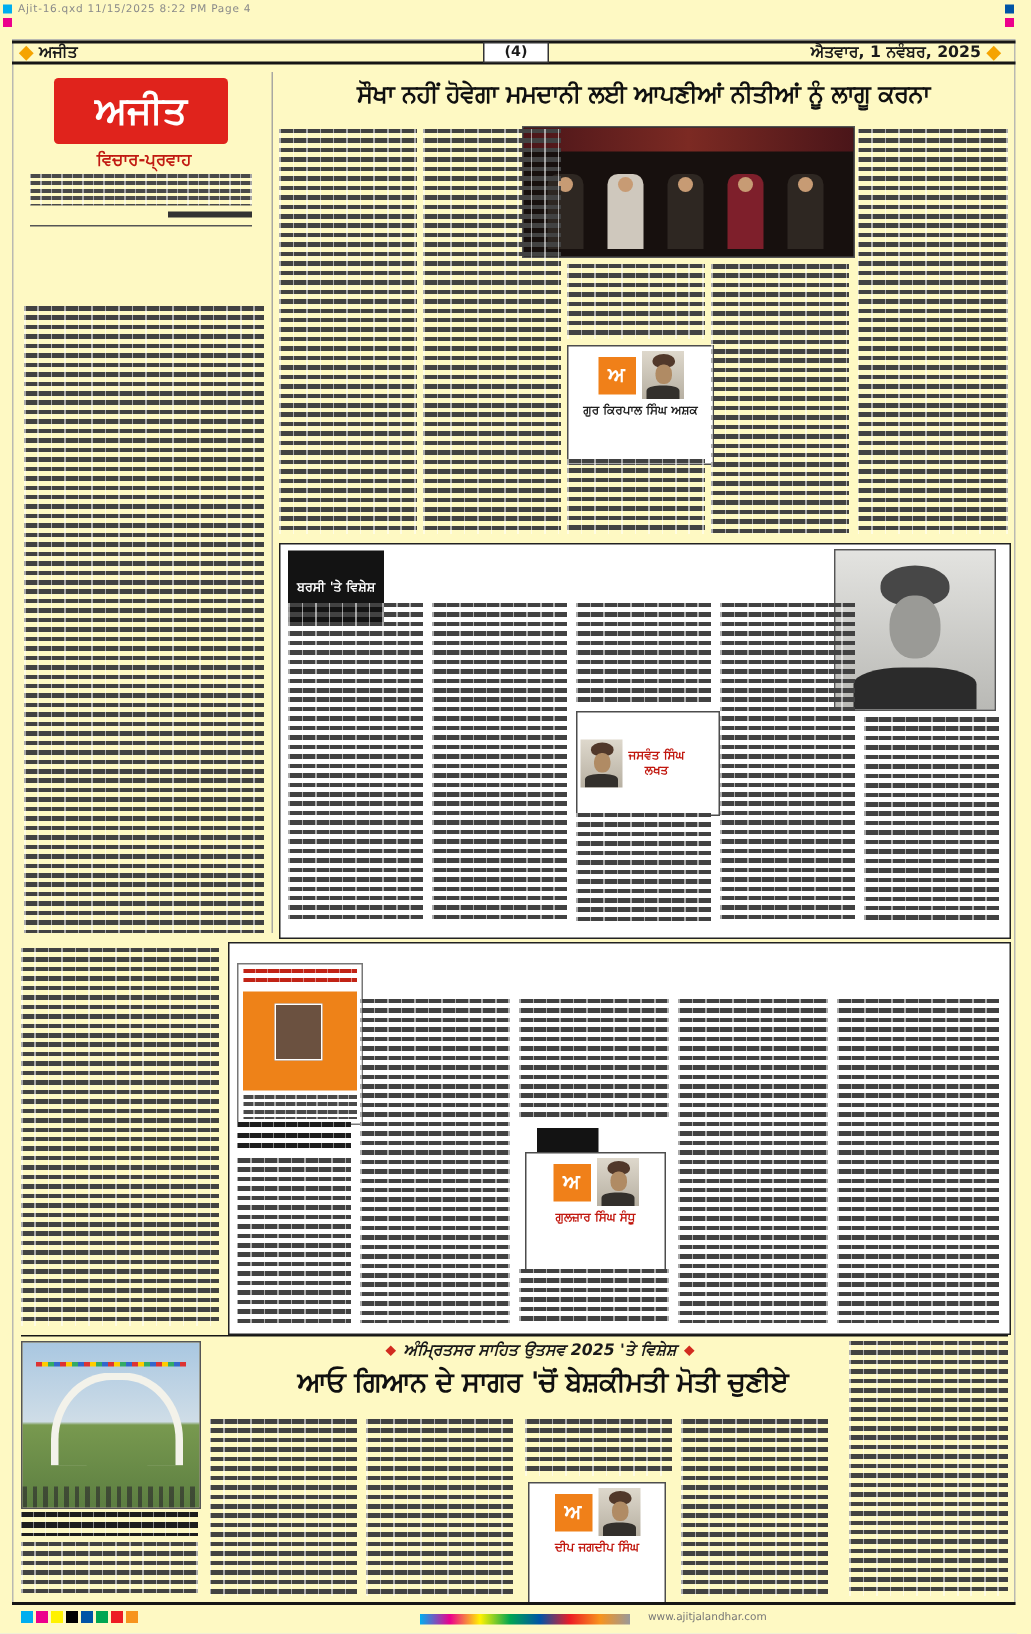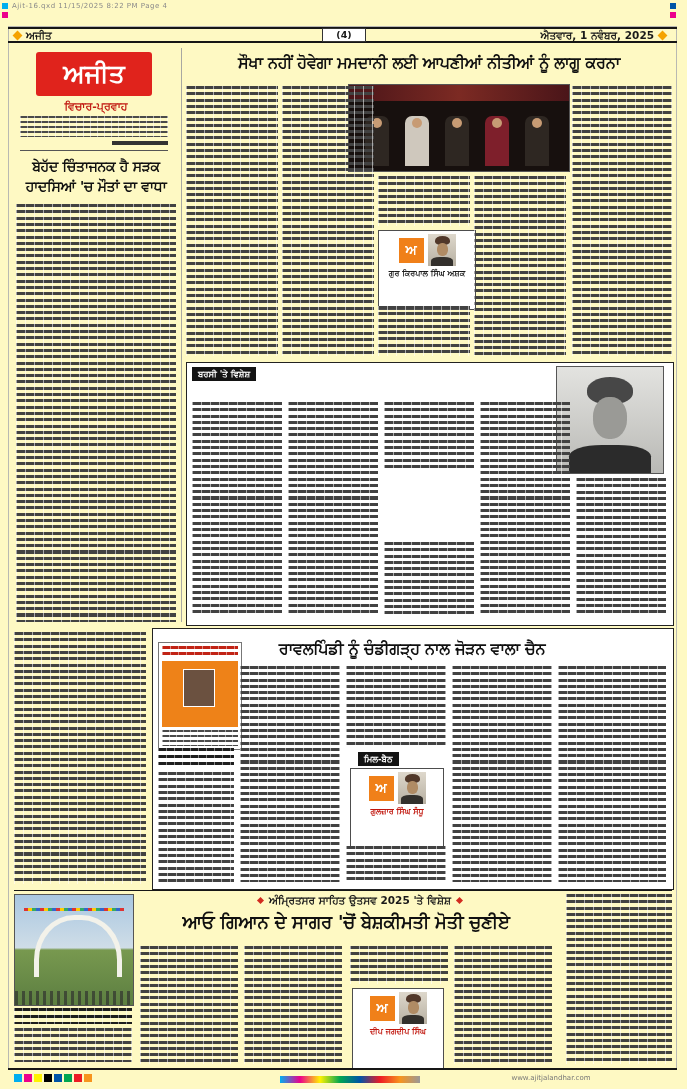--- a/index.html
+++ b/index.html
@@ -41,22 +41,22 @@
       font-size:11px;font-weight:bold;}
   .quote-attr{left:112px;top:141px;width:56px;height:4px;background:#333;}
 
   
   .headline{font-weight:bold;color:#101010;text-align:center;overflow:hidden;letter-spacing:-.3px;}
   .h-lead{font-size:16px;line-height:30px;}
   .h-ed{font-size:14px;line-height:1.4;}
   .h-box{font-size:16px;line-height:26px;}
   .h-bottom{font-size:18px;line-height:28px;}
   .kicker{font-size:10.5px;font-weight:bold;text-align:center;display:flex;align-items:center;
-      justify-content:center;gap:6px;}
-  .tag{background:#131313;color:#fff;font-size:8.5px;font-weight:bold;padding:2px 6px;
+      justify-content:center;gap:6px;font-style:italic;}
+  .tag{background:#131313;color:#fff;font-size:8.5px;font-weight:bold;padding:20px 6px;
       display:inline-block;line-height:1.2;}
 
   
   .story-box{border:1.2px solid #222;background:#fff;}
 
   
   .photo{border:1px solid #555;overflow:hidden;}
   .lead-photo{background:#17100e;}
   .lead-photo .curtain{position:absolute;left:0;top:0;width:100%;height:16px;
       background:linear-gradient(90deg,#4a1519,#7c2a23,#4a1519);}
@@ -108,21 +108,21 @@
       background:repeating-linear-gradient(90deg,#d33 0 4px,#fc0 4px 8px,#3a6 8px 12px,#36c 12px 16px);}
   .crowd{position:absolute;left:0;bottom:0;width:100%;height:13%;opacity:.65;
       background:repeating-linear-gradient(90deg,#2d2d2d 0 3px,transparent 3px 7px);}
 
   
   .mark{width:6px;height:6px;}
   .cmyk-row{left:14px;top:1074px;display:flex;gap:2px;}
   .cmyk-row div{width:8px;height:8px;}
   .rainbow{left:280px;top:1076px;width:140px;height:7px;
       background:linear-gradient(90deg,#00aeef,#ec008c,#fff200,#00a651,#0054a6,#ed1c24,#f7941d,#999);}
-  .footer-note{left:432px;top:1074px;width:238px;text-align:center;font-size:7px;color:#777;}
+  .footer-note{left:432px;top:1074px;width:238px;text-align:left;font-size:7px;color:#777;}
 </style>
 </head>
 <body>
 
 <div class="page">
 
   <div class="abs print-meta">Ajit-16.qxd  11/15/2025  8:22 PM  Page 4</div>
   <div class="abs mark" style="left:2px;top:3px;background:#00aeef"></div>
   <div class="abs mark" style="left:2px;top:12px;background:#ec008c"></div>
   <div class="abs mark" style="left:670px;top:3px;background:#0054a6"></div>
@@ -142,21 +142,20 @@
     <span>ਐਤਵਾਰ, 1 ਨਵੰਬਰ, 2025</span>
     <span class="diamond"></span>
   </div>
 
   <div class="abs masthead-box">ਅਜੀਤ</div>
   <div class="abs section-label">ਵਿਚਾਰ-ਪ੍ਰਵਾਹ</div>
   <div class="abs greek-sm" style="left:20px;top:116px;width:148px;height:21px"></div>
   <div class="abs quote-attr"></div>
   <div class="abs rule-h" style="left:20px;top:150px;width:148px;height:1px;background:#555"></div>
 
-  <div class="abs headline h-ed" style="left:14px;top:157px;width:164px;height:42px">ਬੇਹੱਦ ਚਿੰਤਾਜਨਕ ਹੈ ਸੜਕ ਹਾਦਸਿਆਂ 'ਚ ਮੌਤਾਂ ਦਾ ਵਾਧਾ</div>
   <div class="abs greek" style="left:16px;top:204px;width:160px;height:418px"></div>
   <div class="abs greek" style="left:14px;top:632px;width:132px;height:252px"></div>
 
   <div class="abs rule-v" style="left:181px;top:48px;width:1px;height:574px"></div>
 
   <div class="abs headline h-lead" style="left:186px;top:48px;width:486px;height:32px">ਸੌਖਾ ਨਹੀਂ ਹੋਵੇਗਾ ਮਮਦਾਨੀ ਲਈ ਆਪਣੀਆਂ ਨੀਤੀਆਂ ਨੂੰ ਲਾਗੂ ਕਰਨਾ</div>
 
   <div class="abs photo lead-photo" style="left:348px;top:84px;width:220px;height:86px">
     <div class="curtain"></div>
     <div class="fig" style="left:16px"></div>
@@ -194,27 +193,37 @@
   <div class="abs photo portrait-lg" style="left:556px;top:366px;width:106px;height:106px">
     <div class="turban"></div>
     <div class="face"></div>
     <div class="torso"></div>
   </div>
 
   <div class="abs greek" style="left:192px;top:402px;width:90px;height:214px"></div>
   <div class="abs greek" style="left:288px;top:402px;width:90px;height:214px"></div>
   <div class="abs greek" style="left:384px;top:402px;width:90px;height:68px"></div>
 
+  <div class="abs author-card" style="left:384px;top:474px;width:90px;height:62px;flex-direction:row;align-items:center;gap:4px">
+    <div class="portrait-sm">
+      <div class="turban"></div>
+      <div class="face"></div>
+      <div class="torso"></div>
+    </div>
+    <div class="card-name">
+      <div>ਜਸਵੰਤ ਸਿੰਘ</div>
+      <div>ਲਖਤ</div>
+    </div>
+  </div>
 
   <div class="abs greek" style="left:384px;top:542px;width:90px;height:74px"></div>
   <div class="abs greek" style="left:480px;top:402px;width:90px;height:214px"></div>
   <div class="abs greek" style="left:576px;top:478px;width:90px;height:138px"></div>
 
   <div class="abs story-box" style="left:152px;top:628px;width:520px;height:260px"></div>
-  <div class="abs headline h-box" style="left:232px;top:636px;width:360px;height:26px">ਰਾਵਲਪਿੰਡੀ ਨੂੰ ਚੰਡੀਗੜ੍ਹ ਨਾਲ ਜੋੜਨ ਵਾਲਾ ਚੈਨ</div>
 
   <div class="abs cover" style="left:158px;top:642px;width:76px;height:100px">
     <div class="t greek-red"></div>
     <div class="orange">
       <div class="ph"></div>
     </div>
     <div class="b greek-sm"></div>
   </div>
   <div class="abs greek-bold" style="left:158px;top:748px;width:76px;height:18px"></div>
   <div class="abs greek" style="left:158px;top:772px;width:76px;height:110px"></div>
@@ -241,21 +250,21 @@
   <div class="abs greek" style="left:452px;top:666px;width:100px;height:216px"></div>
   <div class="abs greek" style="left:558px;top:666px;width:108px;height:216px"></div>
 
   <div class="abs rule-h" style="left:14px;top:890px;width:658px;height:1px"></div>
 
   <div class="abs kicker" style="left:160px;top:894px;width:400px">
     <span class="diamond red" style="width:5px;height:5px"></span>
     <span>ਅੰਮ੍ਰਿਤਸਰ ਸਾਹਿਤ ਉਤਸਵ 2025 'ਤੇ ਵਿਸ਼ੇਸ਼</span>
     <span class="diamond red" style="width:5px;height:5px"></span>
   </div>
-  <div class="abs headline h-bottom" style="left:136px;top:908px;width:420px;height:30px">ਆਓ ਗਿਆਨ ਦੇ ਸਾਗਰ 'ਚੋਂ ਬੇਸ਼ਕੀਮਤੀ ਮੋਤੀ ਚੁਣੀਏ</div>
+  <div class="abs headline h-bottom" style="left:152px;top:908px;width:420px;height:30px">ਆਓ ਗਿਆਨ ਦੇ ਸਾਗਰ 'ਚੋਂ ਬੇਸ਼ਕੀਮਤੀ ਮੋਤੀ ਚੁਣੀਏ</div>
 
   <div class="abs photo festival-photo" style="left:14px;top:894px;width:118px;height:110px">
     <div class="flagline"></div>
     <div class="arch"></div>
     <div class="crowd"></div>
   </div>
   <div class="abs greek-bold" style="left:14px;top:1008px;width:118px;height:16px"></div>
   <div class="abs greek" style="left:14px;top:1028px;width:118px;height:34px"></div>
 
   <div class="abs greek" style="left:140px;top:946px;width:98px;height:118px"></div>

